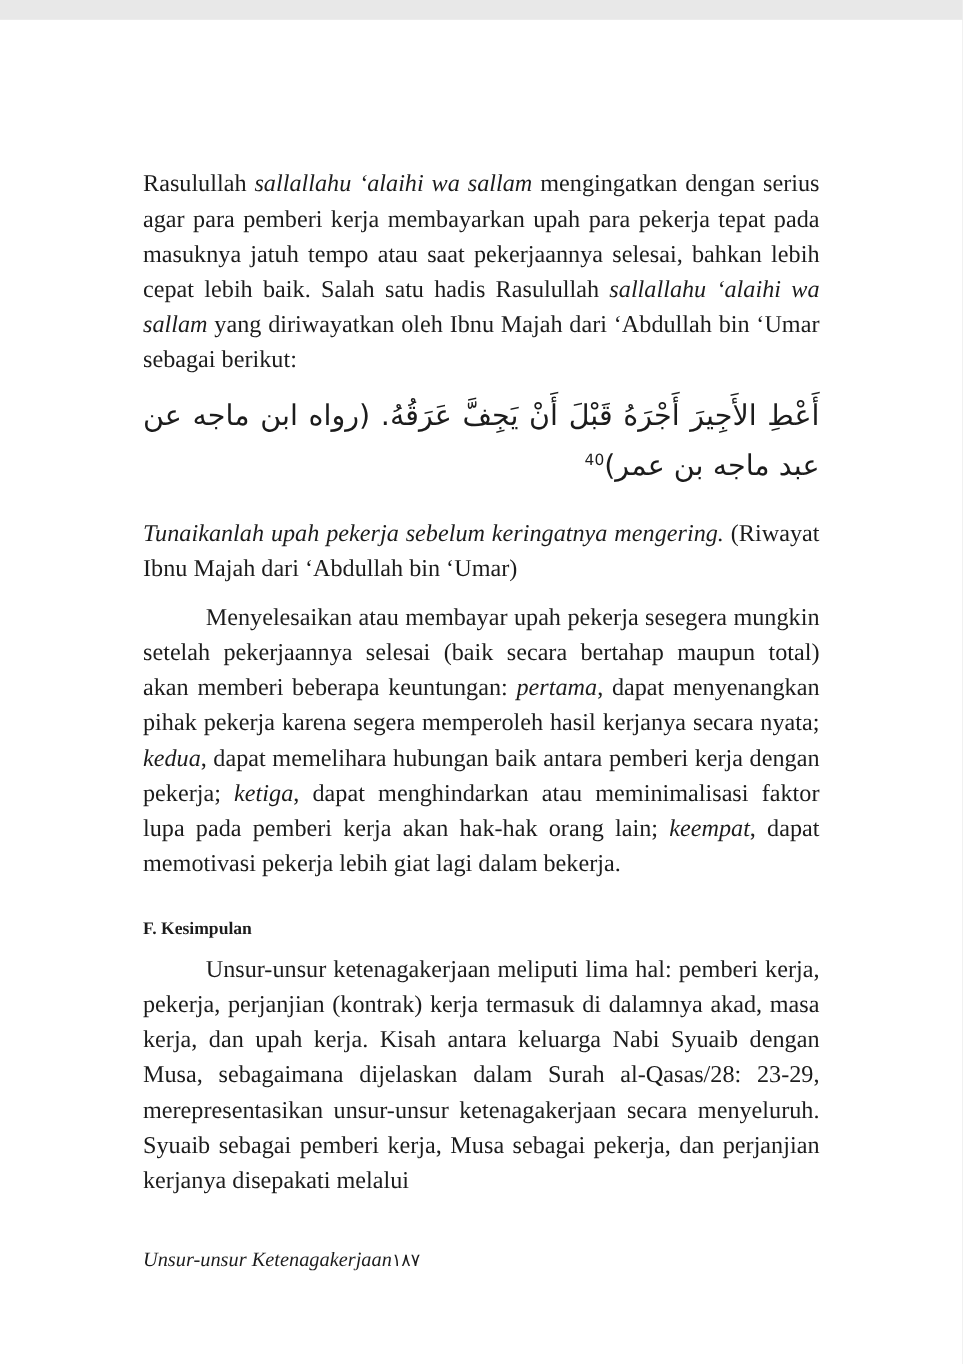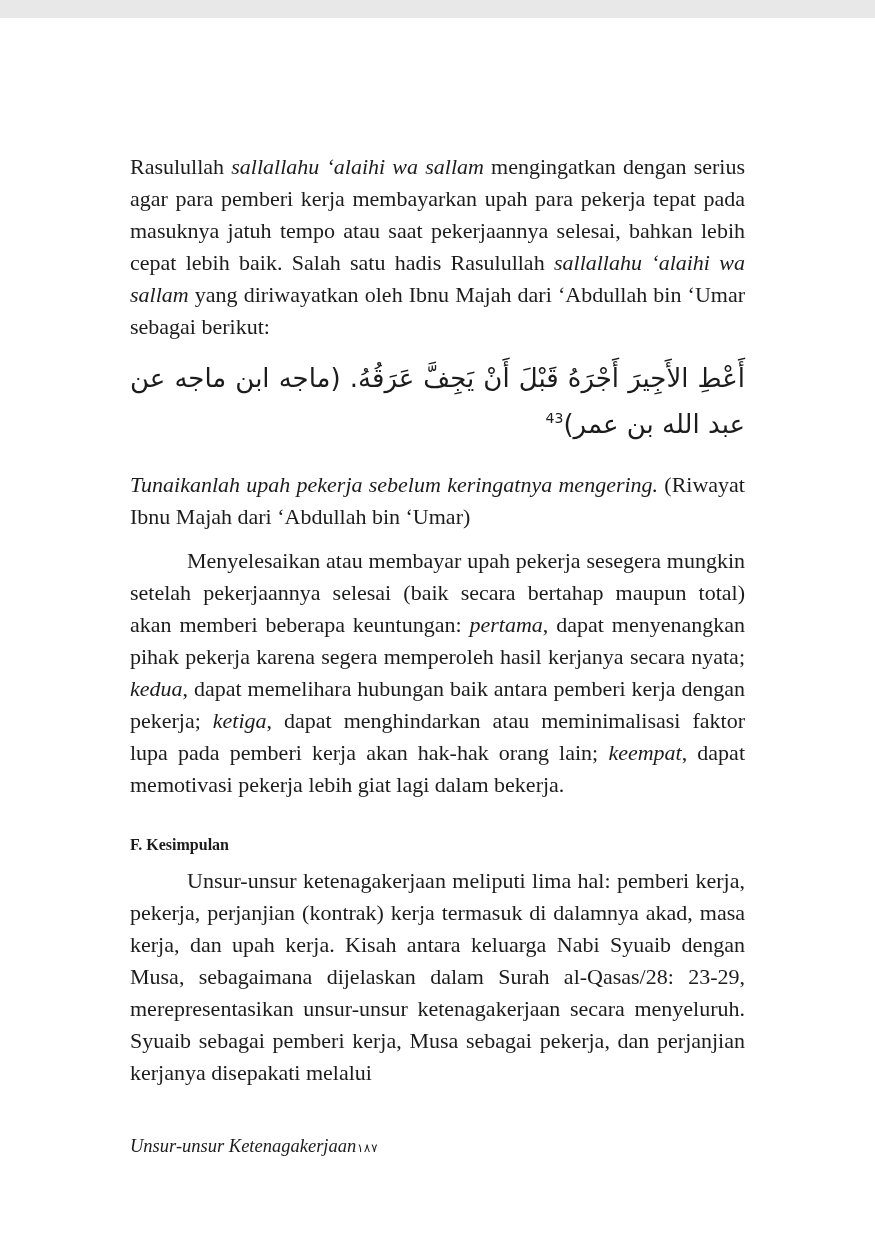--- a/index.html
+++ b/index.html
@@ -61,35 +61,35 @@
     top: 1118px;
     display: flex;
     justify-content: flex-start;
     align-items: baseline;
   }
   .footer-title {
     font-style: italic;
     font-size: 18.5px;
   }
   .page-number {
-    font-family: Liberation Mono, monospace;
-    font-size: 12px;
+    font-family: Liberation Serif, serif;
+    font-size: 16px;
     letter-spacing: 6px;
   }
 </style>
 </head>
 <body>
 
 <div class="page">
 
   <main class="content">
 
     <p class="body"><span>Rasulullah </span><span class="it">sallallahu ‘alaihi wa sallam</span><span> mengingatkan dengan serius agar para pemberi kerja membayarkan upah para pekerja tepat pada masuknya jatuh tempo atau saat pekerjaannya selesai, bahkan lebih cepat lebih baik. Salah satu hadis Rasulullah </span><span class="it">sallallahu ‘alaihi wa sallam</span><span> yang diriwayatkan oleh Ibnu Majah dari ‘Abdullah bin ‘Umar sebagai berikut:</span></p>
 
-    <p class="arabic" dir="rtl"><span>أَعْطِ الأَجِيرَ أَجْرَهُ قَبْلَ أَنْ يَجِفَّ عَرَقُهُ. (ماجه ابن ماجه عن عبد الله بن عمر)</span><span class="fn">43</span></p>
+    <p class="arabic" dir="rtl"><span>أَعْطِ الأَجِيرَ أَجْرَهُ قَبْلَ أَنْ يَجِفَّ عَرَقُهُ. (رواه ابن ماجه عن عبد ماجه بن عمر)</span><span class="fn">40</span></p>
 
     <p class="body translation"><span class="it">Tunaikanlah upah pekerja sebelum keringatnya mengering.</span><span> (Riwayat Ibnu Majah dari ‘Abdullah bin ‘Umar)</span></p>
 
     <p class="body indent"><span>Menyelesaikan atau membayar upah pekerja sesegera mungkin setelah pekerjaannya selesai (baik secara bertahap maupun total) akan memberi beberapa keuntungan: </span><span class="it">pertama</span><span>, dapat menyenangkan pihak pekerja karena segera memperoleh hasil kerjanya secara nyata; </span><span class="it">kedua</span><span>, dapat memelihara hubungan baik antara pemberi kerja dengan pekerja; </span><span class="it">ketiga</span><span>, dapat meng­hindarkan atau meminimalisasi faktor lupa pada pemberi kerja akan hak-hak orang lain; </span><span class="it">keempat</span><span>, dapat memotivasi pekerja lebih giat lagi dalam bekerja.</span></p>
 
     <h2 class="heading">F. Kesimpulan</h2>
 
     <p class="body indent"><span>Unsur-unsur ketenagakerjaan meliputi lima hal: pemberi kerja, pekerja, perjanjian (kontrak) kerja termasuk di dalamnya akad, masa kerja, dan upah kerja. Kisah antara keluarga Nabi Syuaib dengan Musa, sebagaimana dijelaskan dalam Surah al-Qasas/28: 23-29, merepresentasikan unsur-unsur ketenaga­kerjaan secara menyeluruh. Syuaib sebagai pemberi kerja, Musa sebagai pekerja, dan perjanjian kerjanya disepakati melalui</span></p>
 
   </main>

